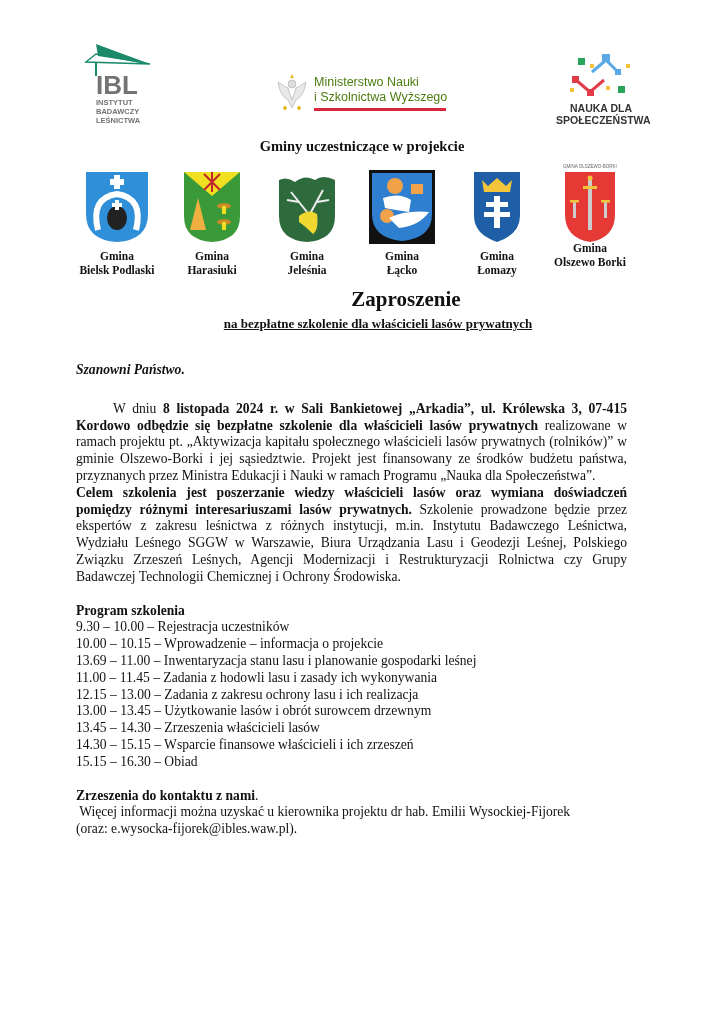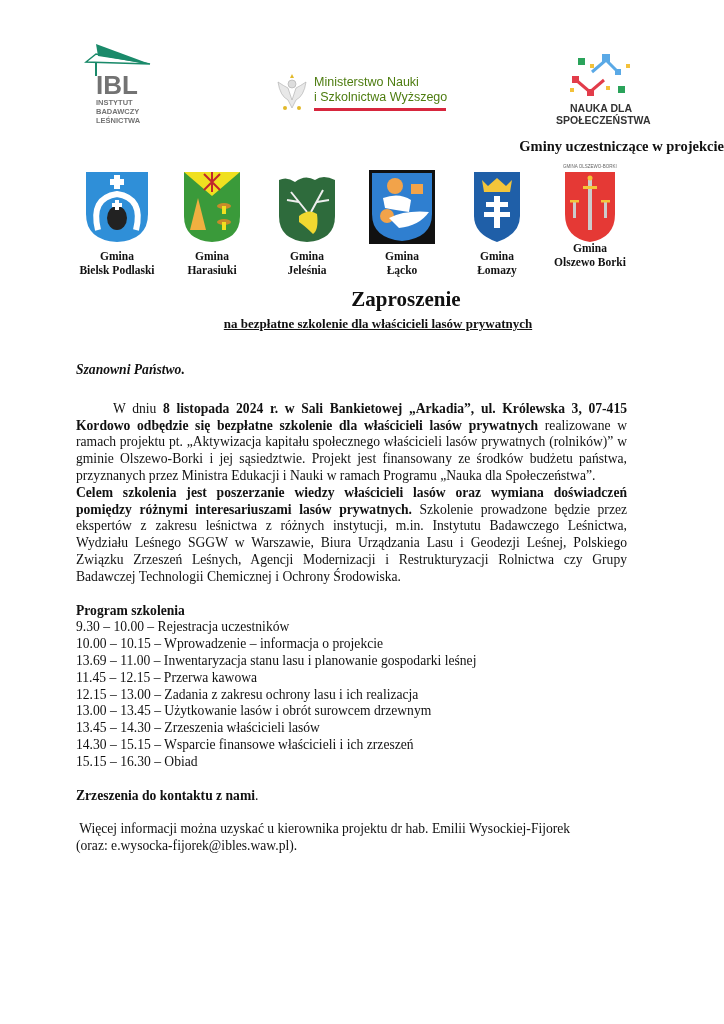--- a/index.html
+++ b/index.html
@@ -12,39 +12,39 @@
   .ibl-big { font-size: 26px; letter-spacing: 0px; line-height: 26px; }
   .ibl-small { font-size: 7.5px; line-height: 9px; }
 
   .min-logo { left: 274px; top: 72px; width: 200px; height: 50px; }
   .min-text { position: absolute; left: 40px; top: 3px; font-family: "Liberation Sans", sans-serif; font-size: 12.5px; line-height: 15px; color: #4d7c0f; }
   .min-bar { position: absolute; left: 40px; top: 36px; width: 132px; height: 3px; background: #d7263d; }
 
   .nauka-logo { left: 556px; top: 52px; width: 90px; height: 80px; }
   .nauka-text { position: absolute; left: 0; top: 50px; width: 90px; text-align: center; font-family: "Liberation Sans", sans-serif; font-weight: bold; font-size: 10.5px; line-height: 12px; color: #333; }
 
-  .gminy-title { left: 0; width: 724px; top: 138px; text-align: right; font-weight: bold; font-size: 14.5px; }
+  .gminy-title { left: 0; width: 724px; top: 138px; text-align: center; font-weight: bold; font-size: 14.5px; }
 
   .crests { left: 82px; top: 170px; width: 560px; }
   .crest { position: absolute; text-align: center; width: 100px; }
   .crest svg { display: block; margin: 0 auto; }
   .crest-label { font-weight: bold; font-size: 11.5px; line-height: 14px; margin-top: 5px; }
 
   .title { left: 0; width: 724px; top: 287px; text-align: center; font-weight: bold; font-size: 21px; margin-left: 44px; }
   .subtitle { left: 16px; width: 724px; top: 316px; text-align: center; font-weight: bold; font-size: 13px; text-decoration: underline; }
 
   .content { left: 76px; top: 362px; width: 551px; font-size: 13.6px; line-height: 16.8px; }
   .greeting { font-weight: bold; font-style: italic; margin: 0 0 22px 0; }
   .para { text-align: justify; margin: 0; }
   .indent { text-indent: 37px; }
   .b { font-weight: bold; }
   .program-title { font-weight: bold; margin-top: 17px; }
   .program-item { white-space: nowrap; }
   .contact-title { margin-top: 17px; }
-  .contact-info { margin-top: 17px; }
+  .contact-info { }
 </style>
 </head>
 <body>
 
 <div class="abs ibl-logo">
   <svg width="70" height="34" viewBox="0 0 70 34">
     <polygon points="12,2 66,22 14,14" fill="#1a8a6a"></polygon>
     <polygon points="2,20 12,12 66,22" fill="none" stroke="#1a8a6a" stroke-width="1.5"></polygon>
     <line x1="12" y1="20" x2="12" y2="34" stroke="#1a8a6a" stroke-width="2"></line>
   </svg>
@@ -189,21 +189,21 @@
 <div class="abs content">
   <p class="greeting">Szanowni Państwo.</p>
   <p class="para indent"><span>W dniu </span><span class="b">8 listopada 2024 r. w Sali Bankietowej „Arkadia”, ul. Królewska 3, 07-415 Kordowo odbędzie się bezpłatne szkolenie dla właścicieli lasów prywatnych</span><span> realizowane w ramach  projektu pt. „Aktywizacja kapitału społecznego właścicieli lasów prywatnych (rolników)” w gminie Olszewo-Borki i jej sąsiedztwie. Projekt jest finansowany ze środków budżetu państwa, przyznanych przez Ministra Edukacji i Nauki w ramach Programu „Nauka dla Społeczeństwa”.</span></p>
   <p class="para"><span class="b">Celem szkolenia jest poszerzanie wiedzy właścicieli lasów oraz wymiana doświadczeń pomiędzy różnymi interesariuszami lasów prywatnych.</span><span> Szkolenie prowadzone będzie przez ekspertów z zakresu leśnictwa z różnych instytucji, m.in. Instytutu Badawczego Leśnictwa, Wydziału Leśnego SGGW w Warszawie, Biura Urządzania Lasu i Geodezji Leśnej, Polskiego Związku Zrzeszeń Leśnych, Agencji Modernizacji i Restrukturyzacji Rolnictwa czy Grupy Badawczej Technologii Chemicznej i Ochrony Środowiska.</span></p>
 
   <div class="program-title">Program szkolenia</div>
   <div>
     <div class="program-item">9.30 – 10.00 – Rejestracja uczestników</div>
     <div class="program-item">10.00 – 10.15 – Wprowadzenie – informacja o projekcie</div>
     <div class="program-item">13.69 – 11.00 – Inwentaryzacja stanu lasu i planowanie gospodarki leśnej</div>
-    <div class="program-item">11.45 – 12.15 – Przerwa kawowa</div>
+    <div class="program-item">11.00 – 11.45 – Zadania z hodowli lasu i zasady ich wykonywania</div>
     <div class="program-item">12.15 – 13.00 – Zadania z zakresu ochrony lasu i ich realizacja</div>
     <div class="program-item">13.00 – 13.45 – Użytkowanie lasów i obrót surowcem drzewnym</div>
     <div class="program-item">13.45 – 14.30 – Zrzeszenia właścicieli lasów</div>
     <div class="program-item">14.30 – 15.15 – Wsparcie finansowe właścicieli i ich zrzeszeń</div>
     <div class="program-item">15.15 – 16.30 – Obiad</div>
   </div>
 
   <div class="contact-title"><span class="b">Zrzeszenia do kontaktu z nami</span><span>.</span></div>
   <div class="contact-info">
     <div style="white-space:pre;"> Więcej informacji można uzyskać u kierownika projektu dr hab. Emilii Wysockiej-Fijorek</div>

